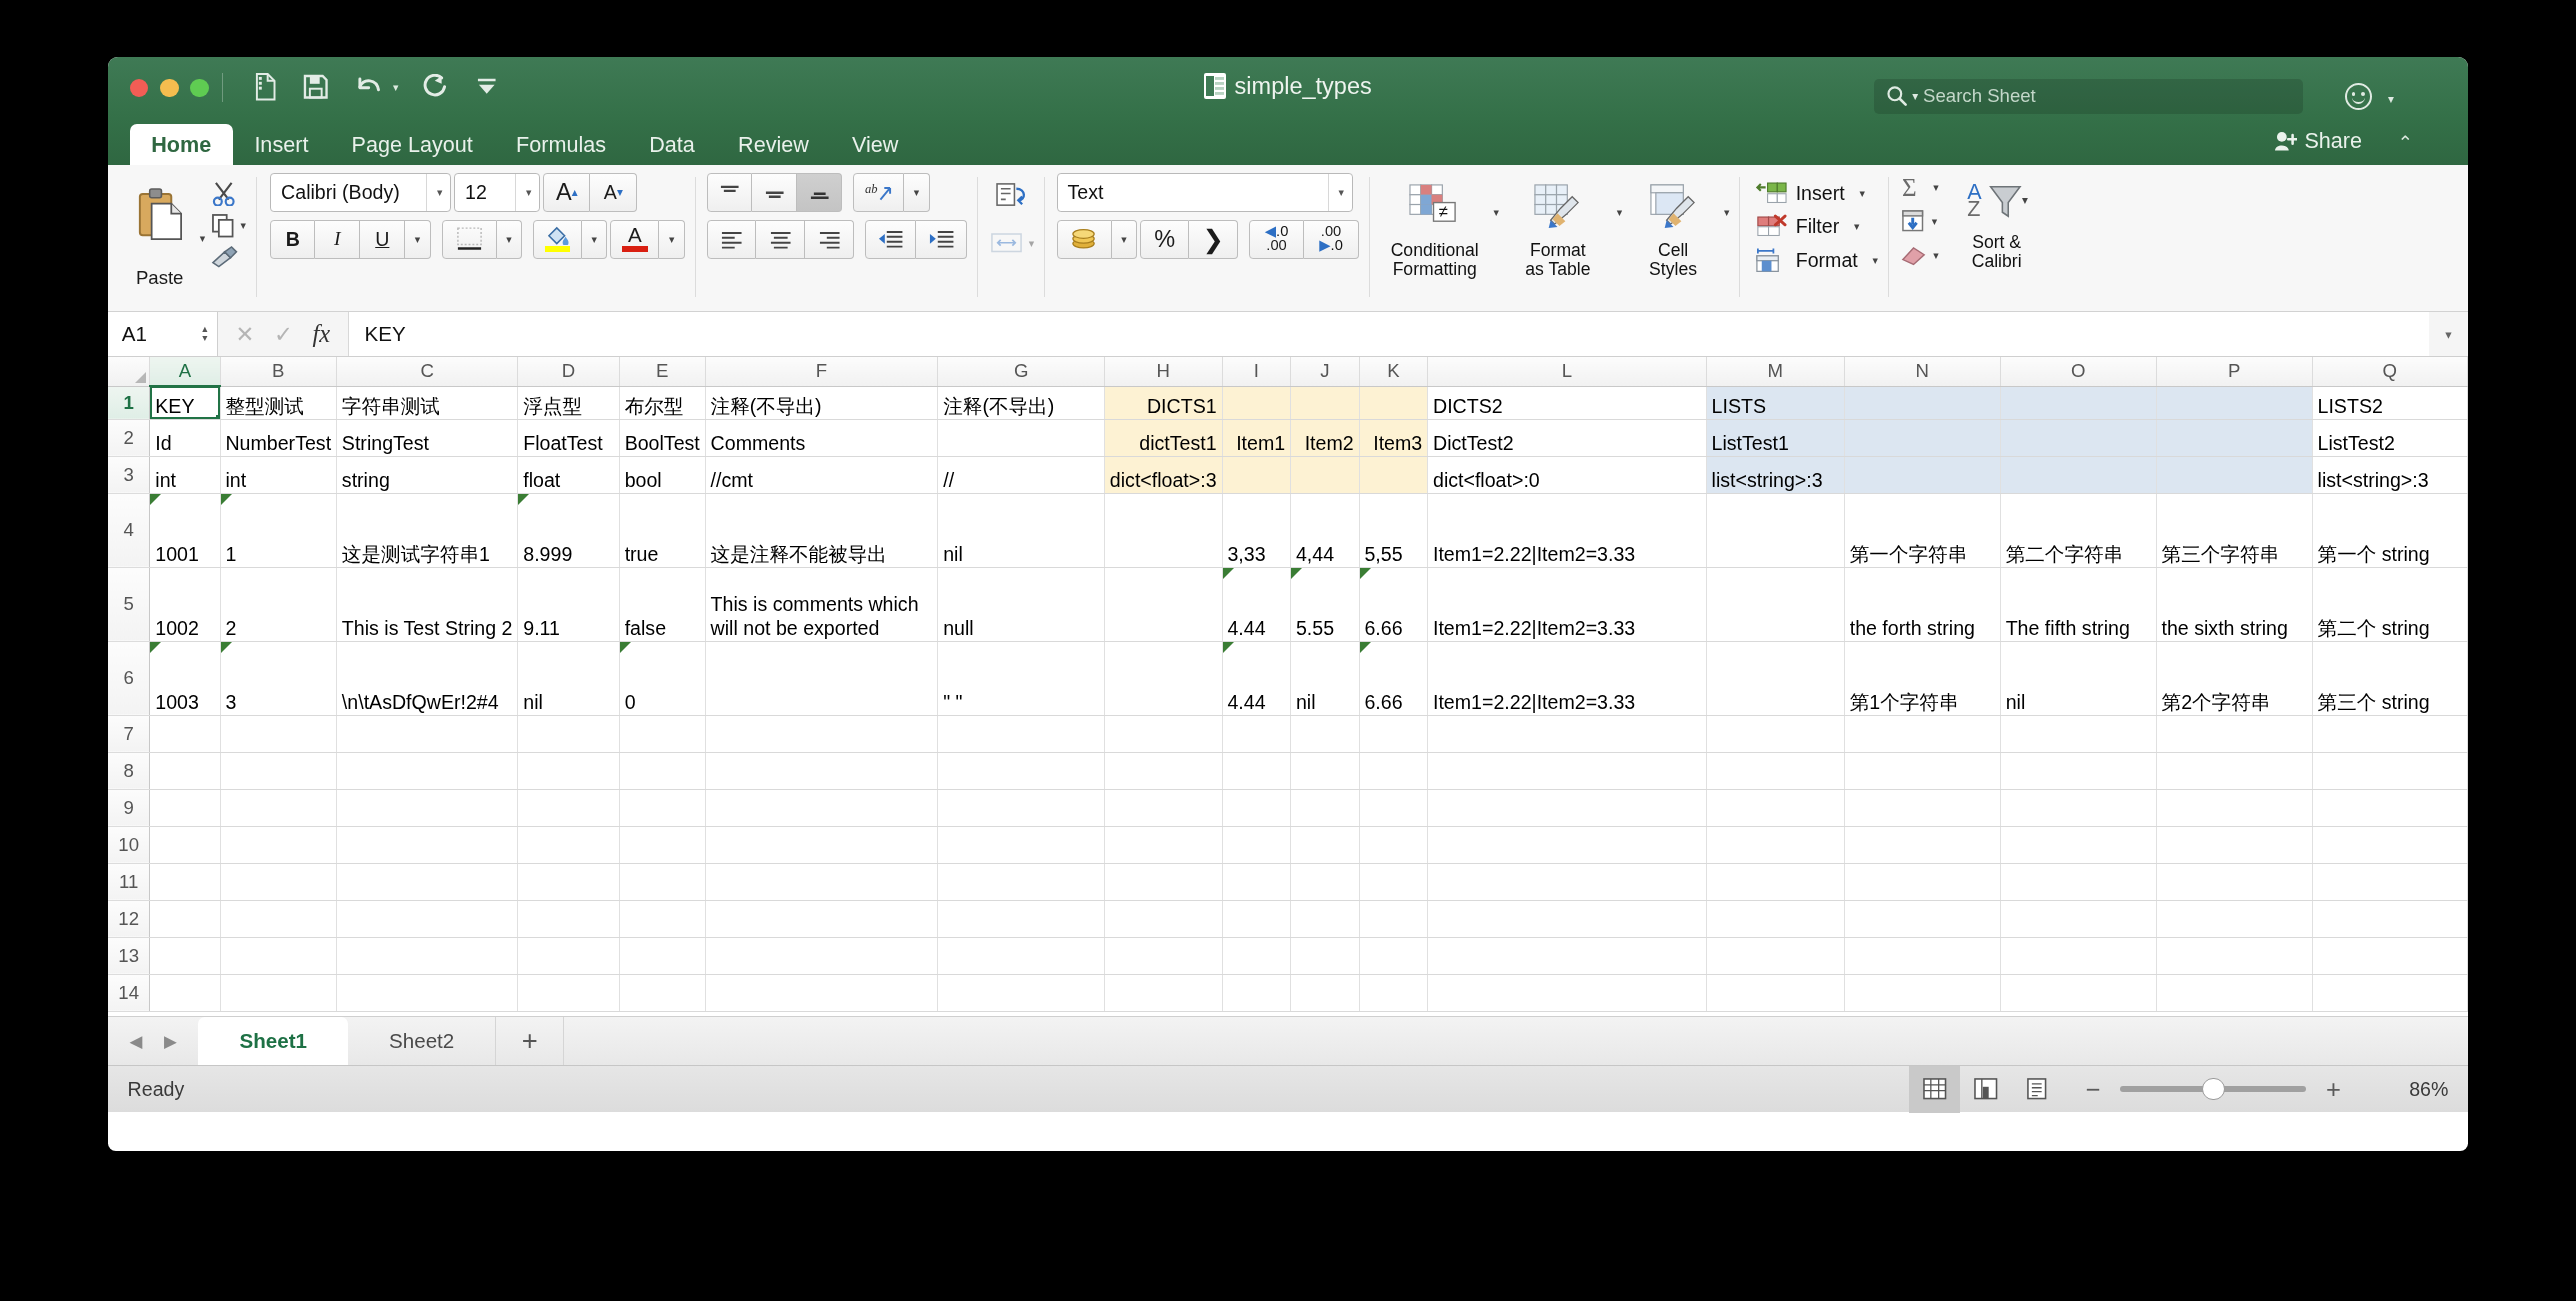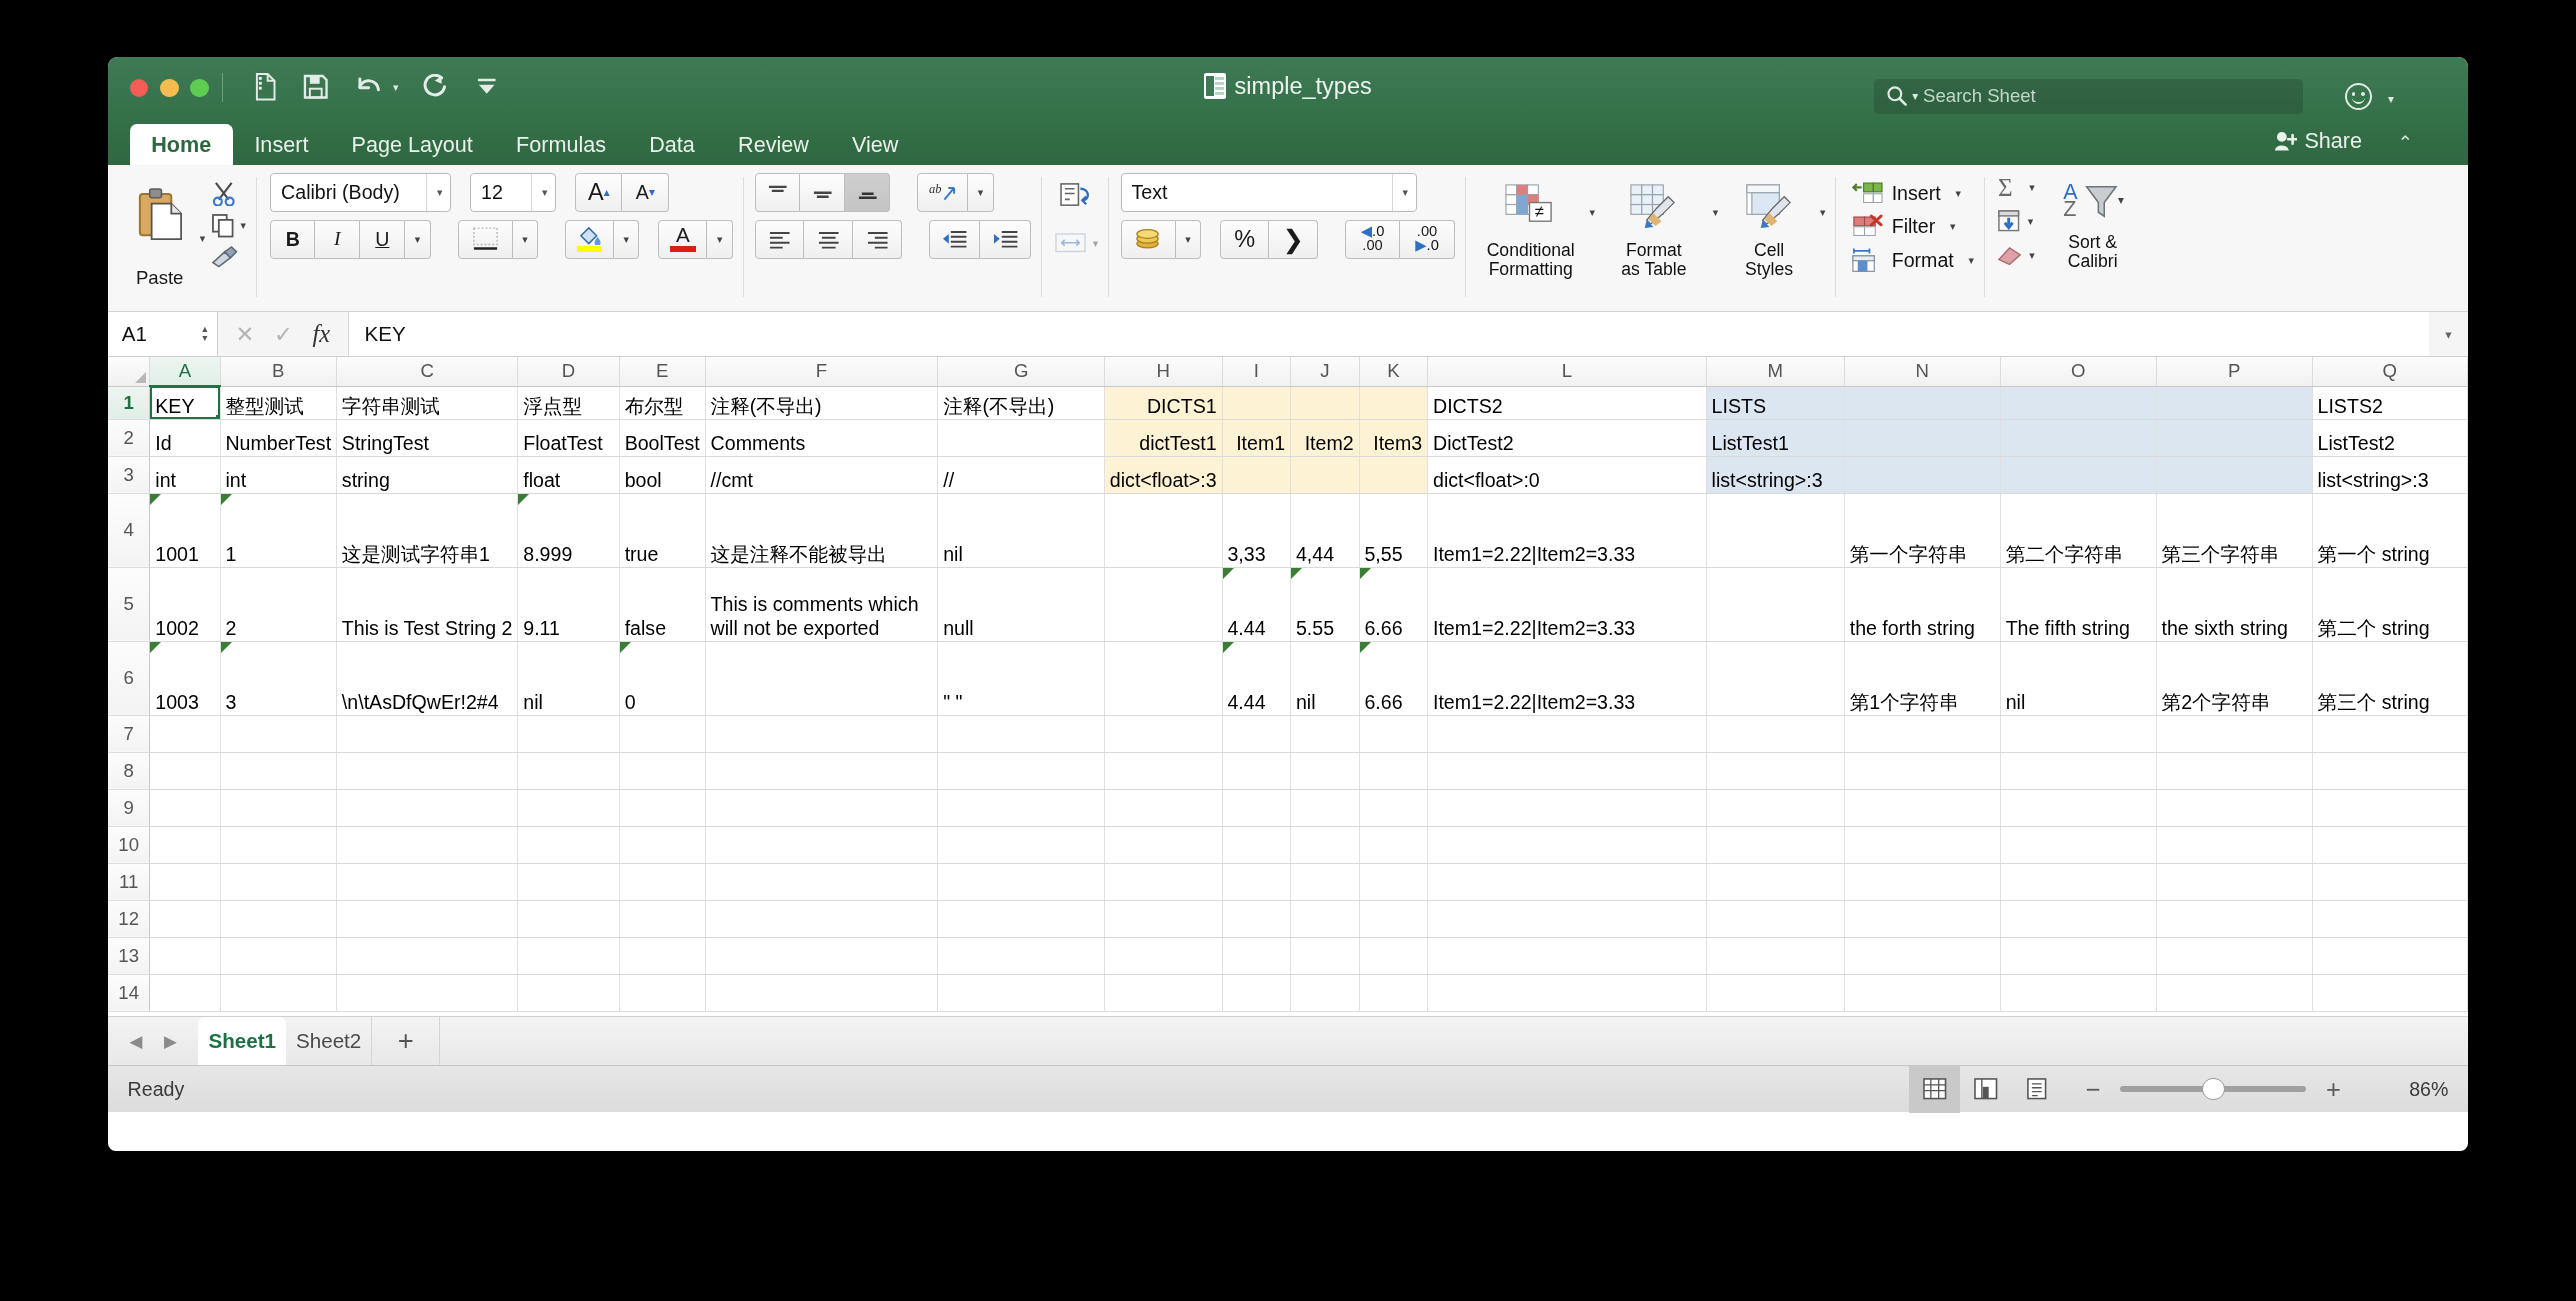--- a/index.html
+++ b/index.html
@@ -91,21 +91,21 @@
   .rgroup { position:relative; height:147px; padding:7.8px 9.8px; }
   .rsep { width:1px; height:120px; background:#dcdcdc; margin-top:11.8px; }
 
   .paste-wrap { display:flex; padding-left:13.7px; }
   .paste-btn { width:76px; text-align:center; padding-top:13.7px; cursor:pointer; }
   .paste-lbl { font-size:18.6px; color:#1a1a1a; margin-top:18px; }
   .paste-caret { font-size:10.8px; color:#444; align-self:flex-end; margin-bottom:59px; margin-left:2px;}
   .mini-col { display:flex; flex-direction:column; gap:6.9px; padding-top:7.8px; margin-left:5.9px; }
   .mini-row { display:flex; align-items:center; gap:3.9px; cursor:pointer; }
 
-  .fontrow { display:flex; gap:19px; align-items:center; }
+  .fontrow { display:flex; gap:3px; align-items:center; }
   .fld {
     background:#fff; border:1px solid #b9b9b9; border-radius:3.9px; height:39px;
     display:flex; align-items:center; padding:0 5.9px 0 9.8px; font-size:19.6px; color:#111;
   }
   .fld .cv { margin-left:auto; padding-left:9.8px; font-size:10.8px; color:#555; border-left:1px solid #d8d8d8; padding-right:2px; height:100%; display:flex; align-items:center;}
   .btn {
     background:linear-gradient(#fdfdfd,#efefef); border:1px solid #bdbdbd;
     border-radius:3.9px; height:39px; min-width:39px;
     display:flex; align-items:center; justify-content:center; cursor:pointer; font-size:19.6px; color:#1b1b1b;
   }
@@ -169,21 +169,21 @@
   .selcell { outline:2.9px solid #217346; outline-offset:-2px; }
   .selcell:before{content:"";position:absolute;right:-3.9px;bottom:-3.9px;width:7.8px;height:7.8px;background:#217346;z-index:3;}
 
   
   .sheettabs {
     height:49px; background:linear-gradient(#f3f3f3,#e8e8e8); border-top:1px solid #cfcfcf;
     display:flex; align-items:stretch;
   }
   .navarrows { display:flex; align-items:center; gap:21.6px; padding:0 21.6px; color:#8a8a8a; font-size:16.7px; }
   .stab {
-    padding:0 10px; display:flex; align-items:center; font-size:20.6px; color:#4a4a4a;
+    padding:0 41px; display:flex; align-items:center; font-size:20.6px; color:#4a4a4a;
     border-right:1px solid #d5d5d5; cursor:pointer;
   }
   .stab.active { background:#fff; color:#1e7145; font-weight:700; border-radius:6.9px 6.9px 0 0; border-right:none; }
   .addsheet { padding:0 25.5px; display:flex; align-items:center; font-size:27.4px; color:#555; cursor:pointer; border-right:1px solid #d5d5d5;}
 
   
   .status {
     height:47px; background:linear-gradient(#e6e6e6,#dcdcdc); border-top:1px solid #c6c6c6;
     display:flex; align-items:center; padding:0 19.6px; font-size:19.6px; color:#3a3a3a;
   }

